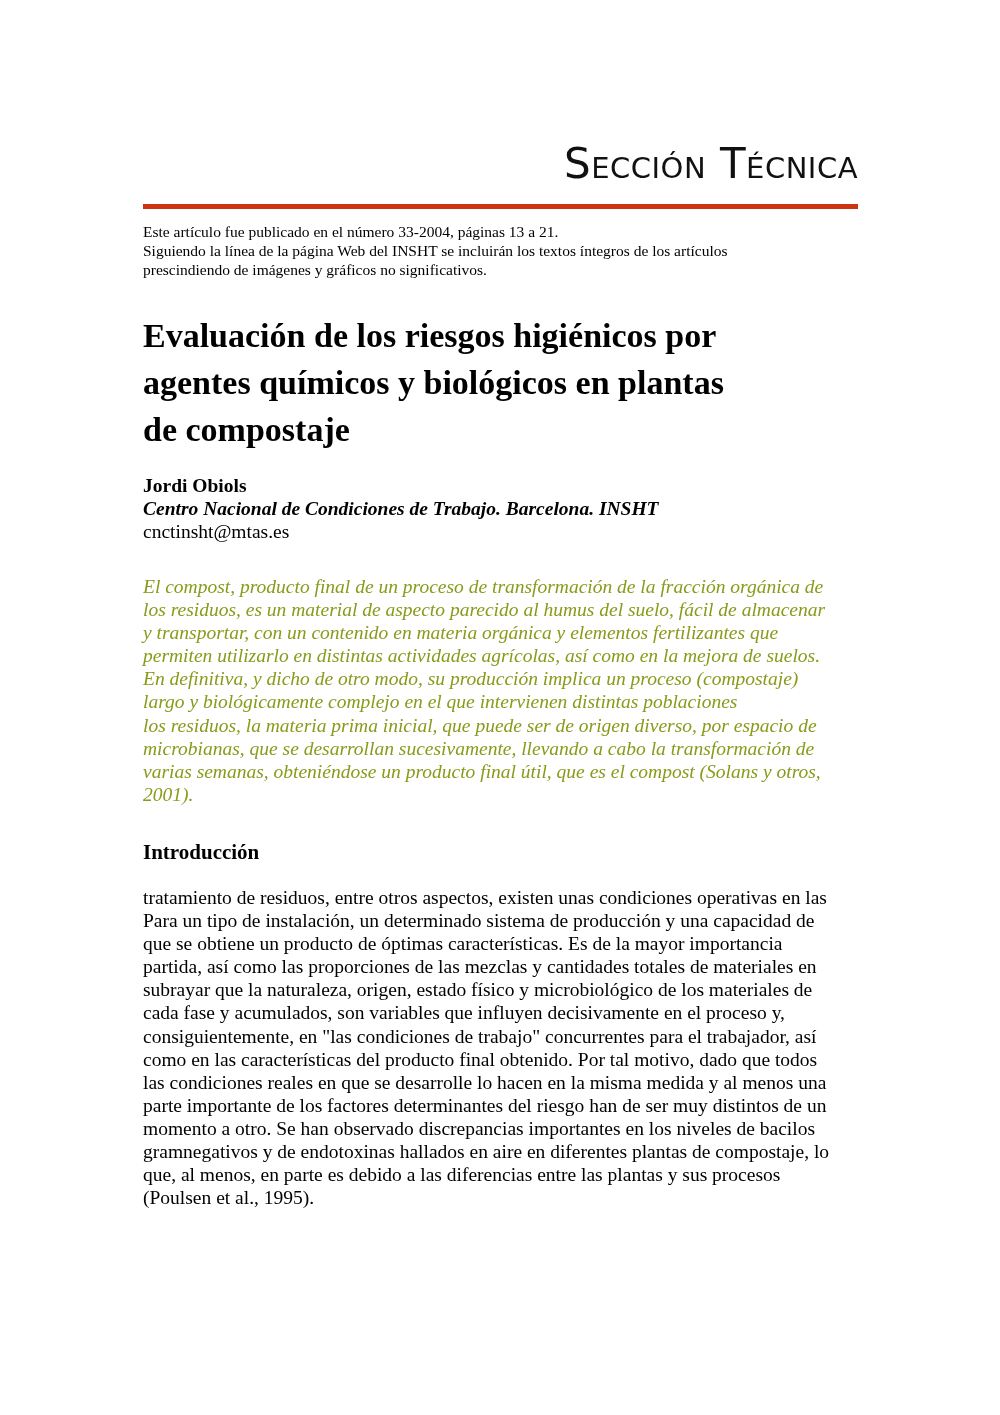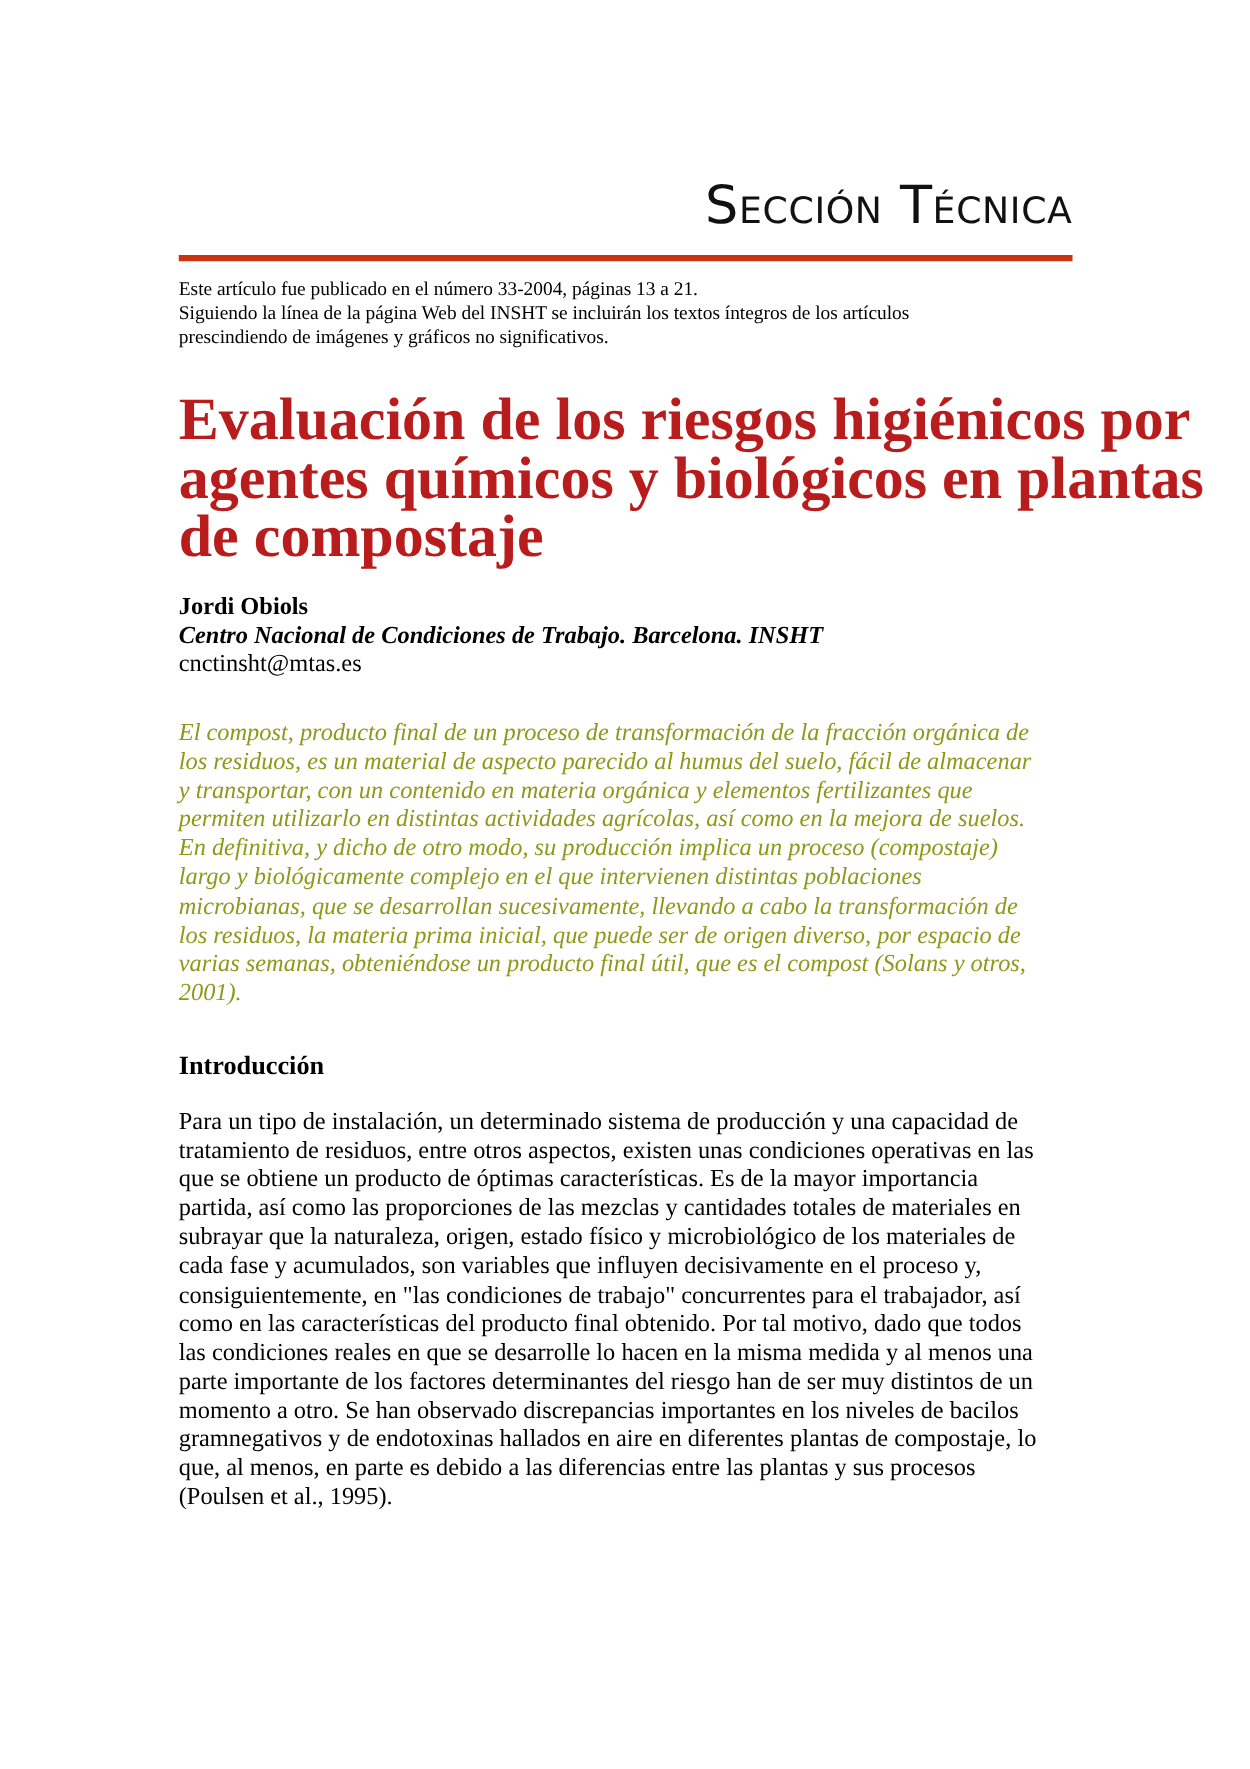--- a/index.html
+++ b/index.html
@@ -20,21 +20,21 @@
     .pub-note {
       position: absolute; left: 143px; top: 222px; width: 715px;
       font-family: "Liberation Serif", serif; 
       font-size: 15.5px; line-height: 19px; color: #000000;
     }
     .pub-note div { white-space: nowrap; }
 
     .article-title {
       position: absolute; left: 143px; top: 312px; width: 720px;
       font-family: "Liberation Serif", serif; font-weight: bold;
-      font-size: 48px; line-height: 47px; color: #b91c1c;
+      font-size: 34px; line-height: 47px; color: #000000;
       margin: 0;
     }
     .article-title div { white-space: nowrap; }
 
     .author-block {
       position: absolute; left: 143px; top: 474px; width: 715px;
       font-family: "Liberation Serif", serif; font-size: 19.5px; line-height: 23px; color: #000;
     }
     .author-name { font-weight: bold; }
     .author-affil { font-style: italic; font-weight: bold; }
@@ -83,31 +83,31 @@
     <div class="author-email">cnctinsht@mtas.es</div>
   </div>
 
   <div class="abstract">
     <div>El compost, producto final de un proceso de transformación de la fracción orgánica de</div>
     <div>los residuos, es un material de aspecto parecido al humus del suelo, fácil de almacenar</div>
     <div>y transportar, con un contenido en materia orgánica y elementos fertilizantes que</div>
     <div>permiten utilizarlo en distintas actividades agrícolas, así como en la mejora de suelos.</div>
     <div>En definitiva, y dicho de otro modo, su producción implica un proceso (compostaje)</div>
     <div>largo y biológicamente complejo en el que intervienen distintas poblaciones</div>
+    <div>los residuos, la materia prima inicial, que puede ser de origen diverso, por espacio de</div>
     <div>microbianas, que se desarrollan sucesivamente, llevando a cabo la transformación de</div>
-    <div>los residuos, la materia prima inicial, que puede ser de origen diverso, por espacio de</div>
     <div>varias semanas, obteniéndose un producto final útil, que es el compost (Solans y otros,</div>
     <div>2001).</div>
   </div>
 
   <h2 class="section-heading">Introducción</h2>
 
   <div class="body-text">
+    <div>tratamiento de residuos, entre otros aspectos, existen unas condiciones operativas en las</div>
     <div>Para un tipo de instalación, un determinado sistema de producción y una capacidad de</div>
-    <div>tratamiento de residuos, entre otros aspectos, existen unas condiciones operativas en las</div>
     <div>que se obtiene un producto de óptimas características. Es de la mayor importancia</div>
     <div>partida, así como las proporciones de las mezclas y cantidades totales de materiales en</div>
     <div>subrayar que la naturaleza, origen, estado físico y microbiológico de los materiales de</div>
     <div>cada fase y acumulados, son variables que influyen decisivamente en el proceso y,</div>
     <div>consiguientemente, en "las condiciones de trabajo" concurrentes para el trabajador, así</div>
     <div>como en las características del producto final obtenido. Por tal motivo, dado que todos</div>
     <div>las condiciones reales en que se desarrolle lo hacen en la misma medida y al menos una</div>
     <div>parte importante de los factores determinantes del riesgo han de ser muy distintos de un</div>
     <div>momento a otro. Se han observado discrepancias importantes en los niveles de bacilos</div>
     <div>gramnegativos y de endotoxinas hallados en aire en diferentes plantas de compostaje, lo</div>

